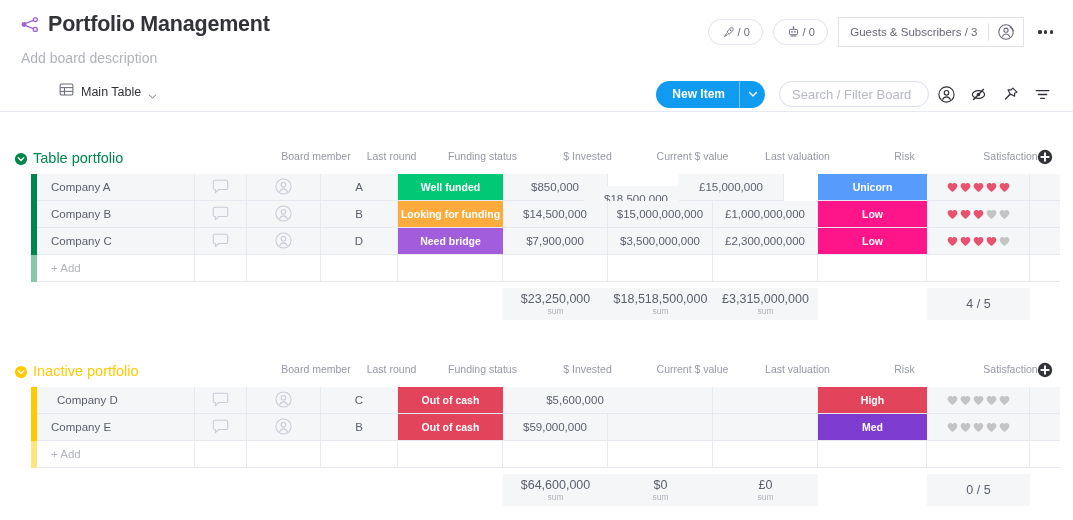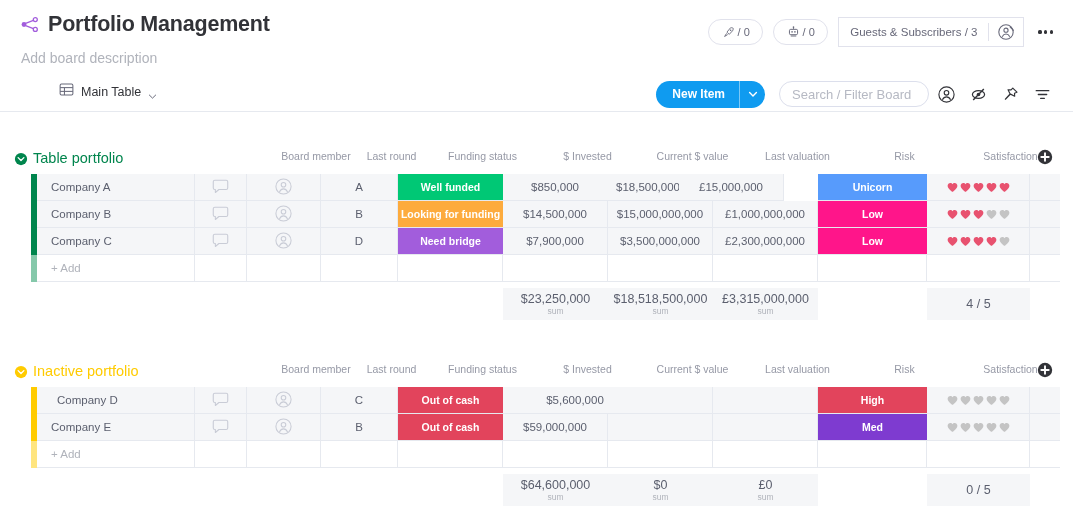--- a/index.html
+++ b/index.html
@@ -260,21 +260,21 @@
                   <circle cx="10" cy="10" r="8" fill="none" stroke="#c9ccd6" stroke-width="1.1"></circle>
                   <circle cx="10" cy="8.1" r="2.4" fill="none" stroke="#c9ccd6" stroke-width="1.1"></circle>
                   <path d="M5.7 15.7c1-2.1 2.5-3.2 4.3-3.2s3.3 1.1 4.3 3.2" fill="none" stroke="#c9ccd6" stroke-width="1.1"></path>
                 </svg></span>
             </div>
             <div class="cell" style="left:321px;width:77px;">A</div>
             <div class="cell" style="left:398px;width:105px;padding:0;border-right:0;">
               <span class="pill" style="background:#00c875">Well funded</span>
             </div>
             <div class="cell" style="left:503px;width:105px;">$850,000</div>
-            <div class="cell" style="left:596px;width:105px;">$18,500,000</div>
+            <div class="cell" style="left:584px;width:105px;margin-top:12px;">$18,500,000</div>
             <div class="cell" style="left:679px;width:105px;">£15,000,000</div>
             <div class="cell" style="left:818px;width:109px;padding:0;border-right:0;">
               <span class="pill" style="background:#579bfc">Unicorn</span>
             </div>
             <div class="cell" style="left:927px;width:103px;">
               <span class="hearts">
                 <svg class="heart" viewBox="0 0 16 15">
                   <path d="M8 14.2S.9 9.6.9 5.1C.9 2.6 2.8 1 4.9 1c1.4 0 2.5.7 3.1 1.7C8.6 1.7 9.7 1 11.1 1c2.1 0 4 1.6 4 4.1 0 4.5-7.1 9.1-7.1 9.1z" fill="#e8526f"></path>
                 </svg>
                 <svg class="heart" viewBox="0 0 16 15">

